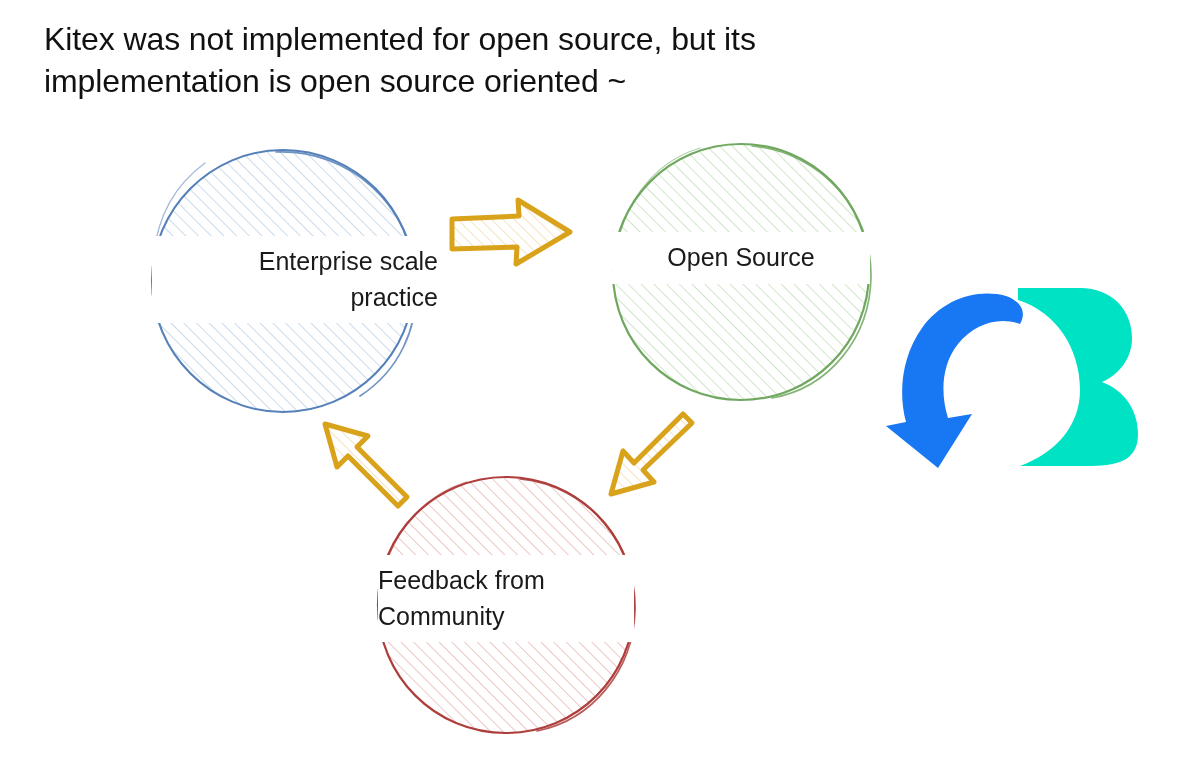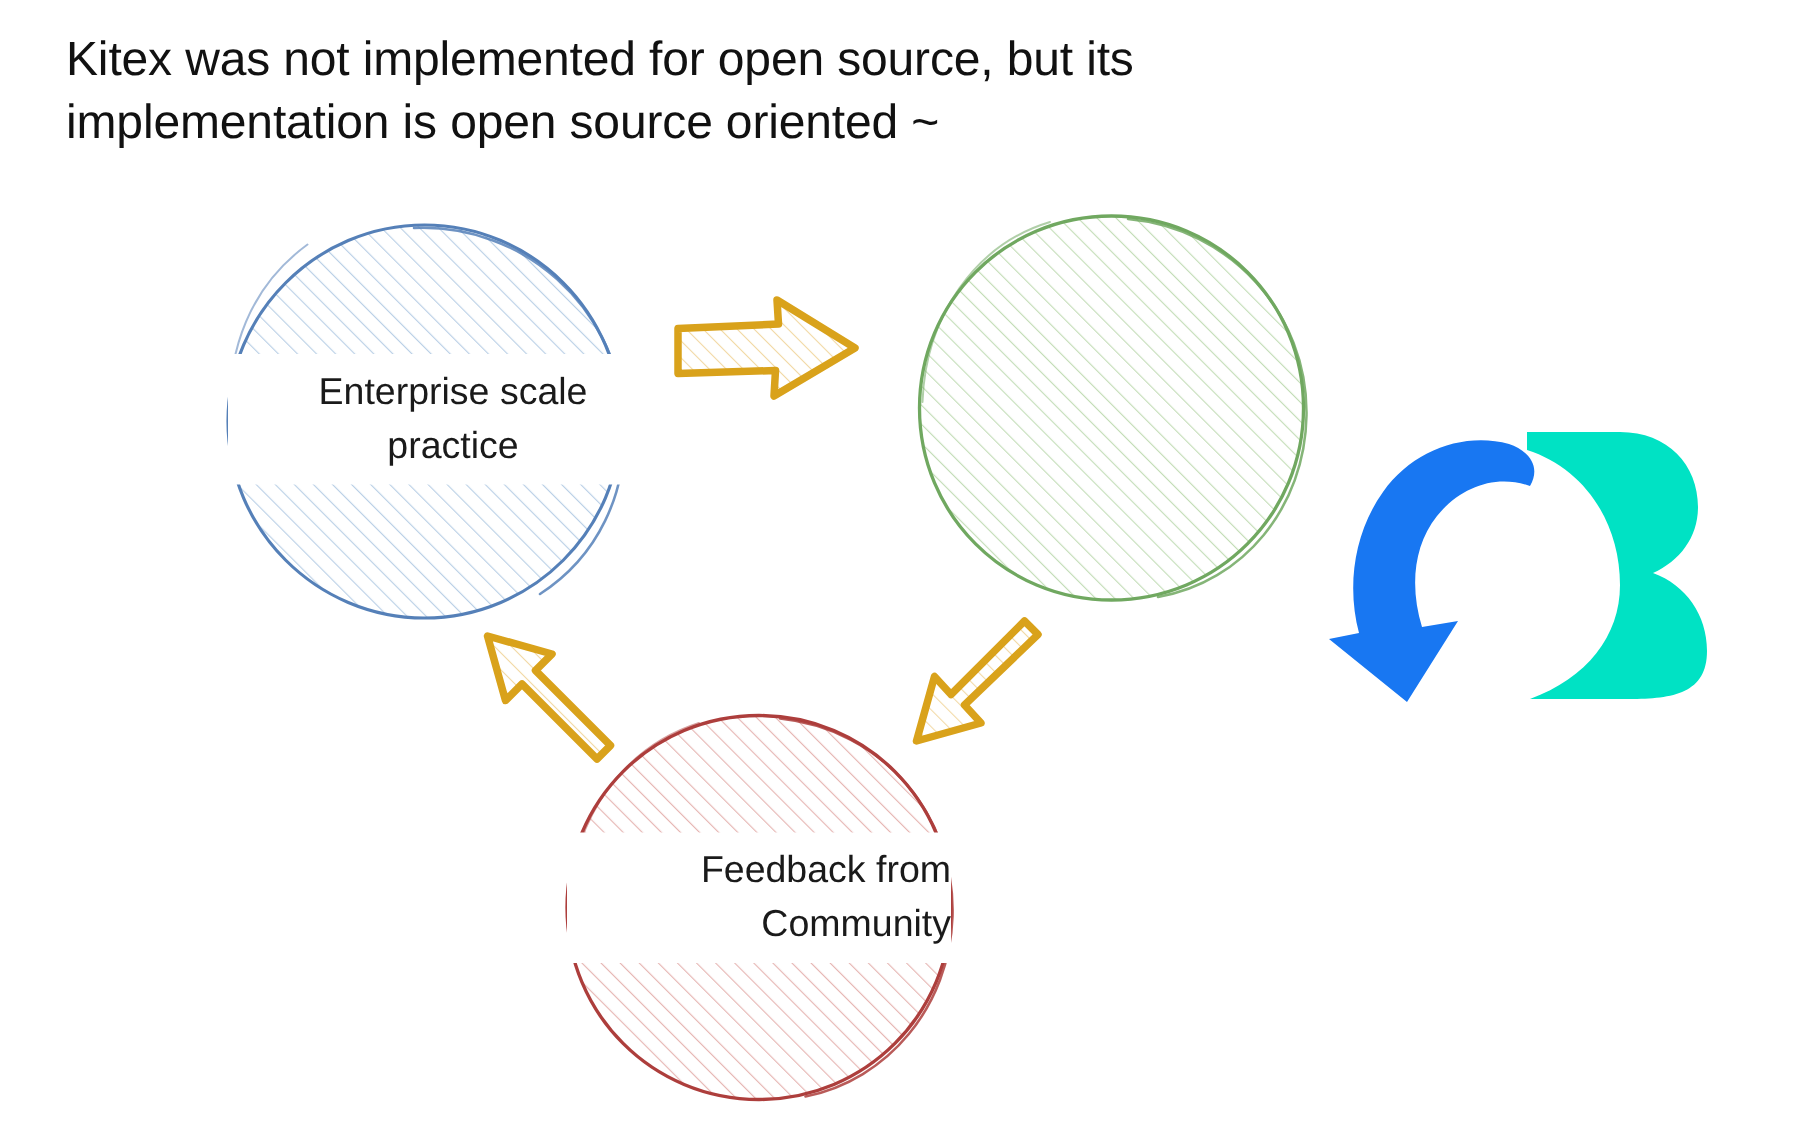--- a/index.html
+++ b/index.html
@@ -55,34 +55,34 @@
     line-height: 1.42;
     color: #1a1a1a;
     padding: 8px 0;
     box-sizing: border-box;
     white-space: pre-line;
   }
   #node-label-enterprise {
     left: 152px;
     top: 236px;
     width: 286px;
-    text-align: center;
+    text-align: right;
     padding-left: 14px;
   }
   #node-label-opensource {
     left: 612px;
     top: 232px;
     width: 258px;
     text-align: center;
   }
   #node-label-feedback {
     left: 378px;
     top: 555px;
     width: 256px;
-    text-align: right;
+    text-align: left;
   }
 
   
   #brand-logo {
     position: absolute;
     left: 880px;
     top: 282px;
     width: 260px;
     height: 190px;
   }
@@ -153,20 +153,21 @@
 
     <g>
       <path d="M 407,497 L 357,447 L 368,436 L 325,424 L 337,467 L 348,456
                L 398,506 Z" fill="url(#hatch-amber)" stroke="#d9a21b" stroke-width="5" stroke-linejoin="round" stroke-linecap="round"></path>
     </g>
   </svg>
 
   <div class="node-label-box" id="node-label-enterprise">Enterprise scale
 practice</div>
 
+  <div class="node-label-box" id="node-label-opensource">Open Source</div>
 
   <div class="node-label-box" id="node-label-feedback">Feedback from
 Community</div>
 
   <svg id="brand-logo" viewBox="0 0 260 190">
 
     <path d="M 138 6
              C 168 6 196 6 200 6
              C 232 6 252 28 252 56
              C 252 76 240 92 222 100

